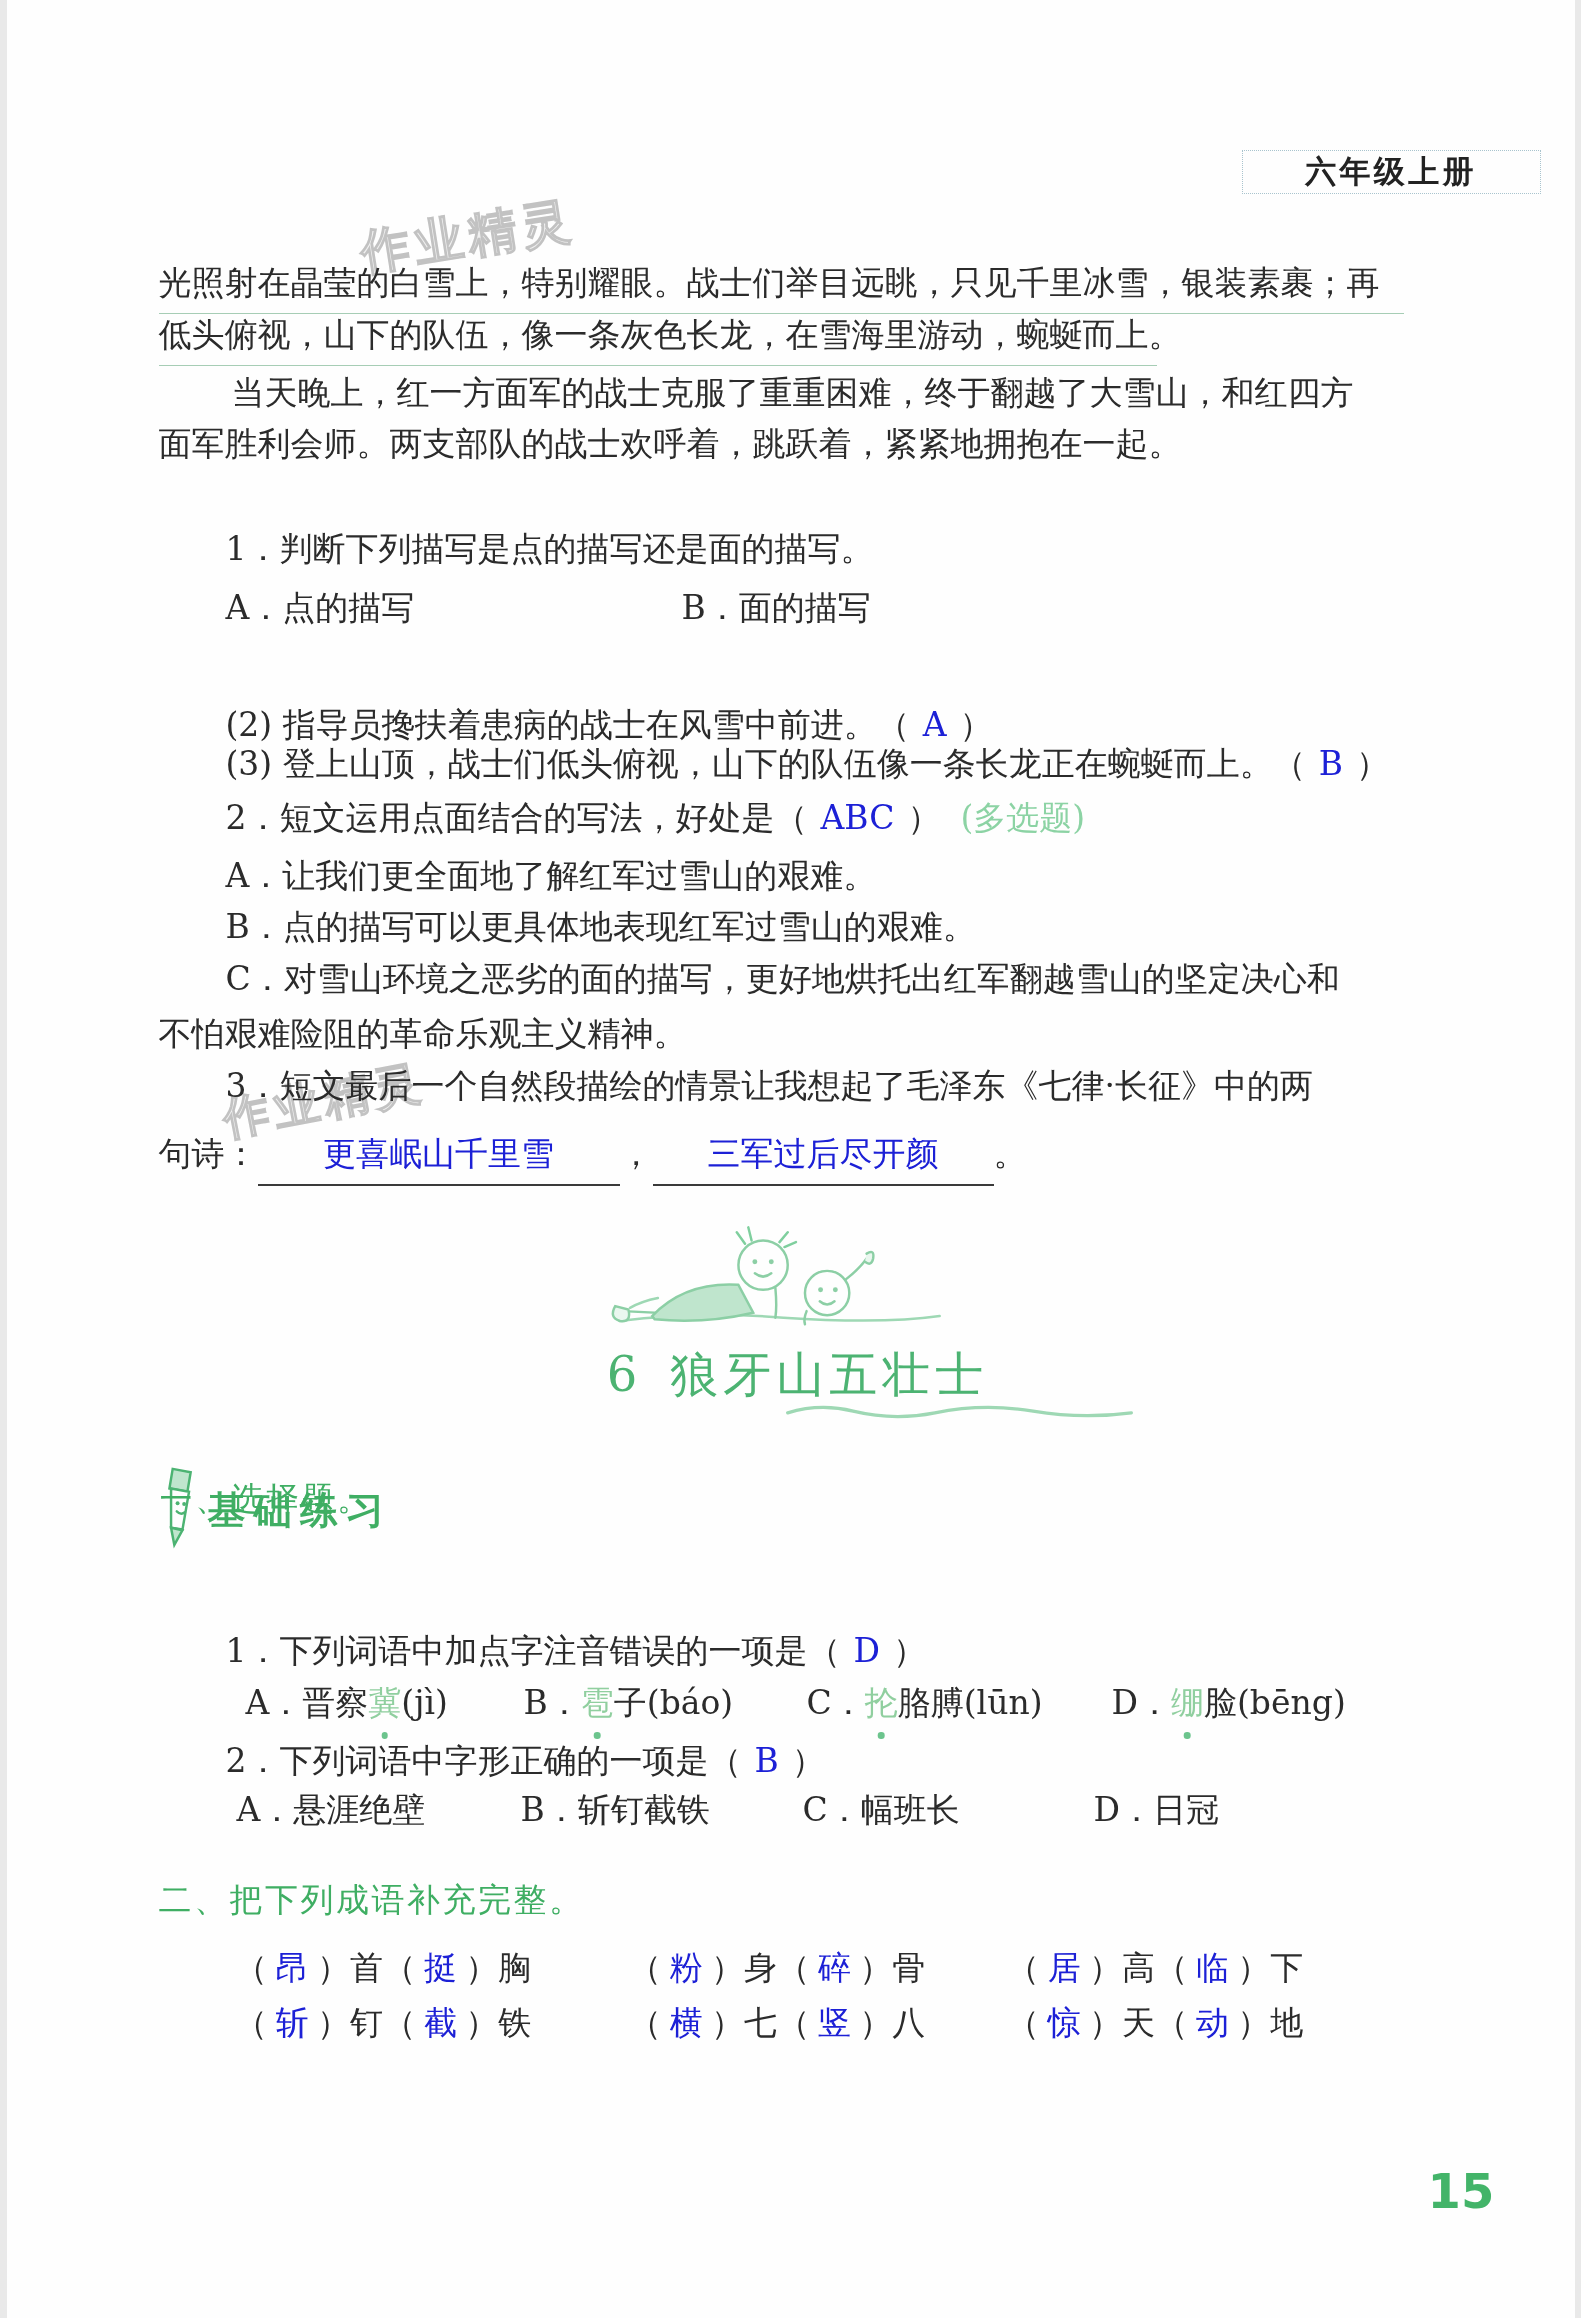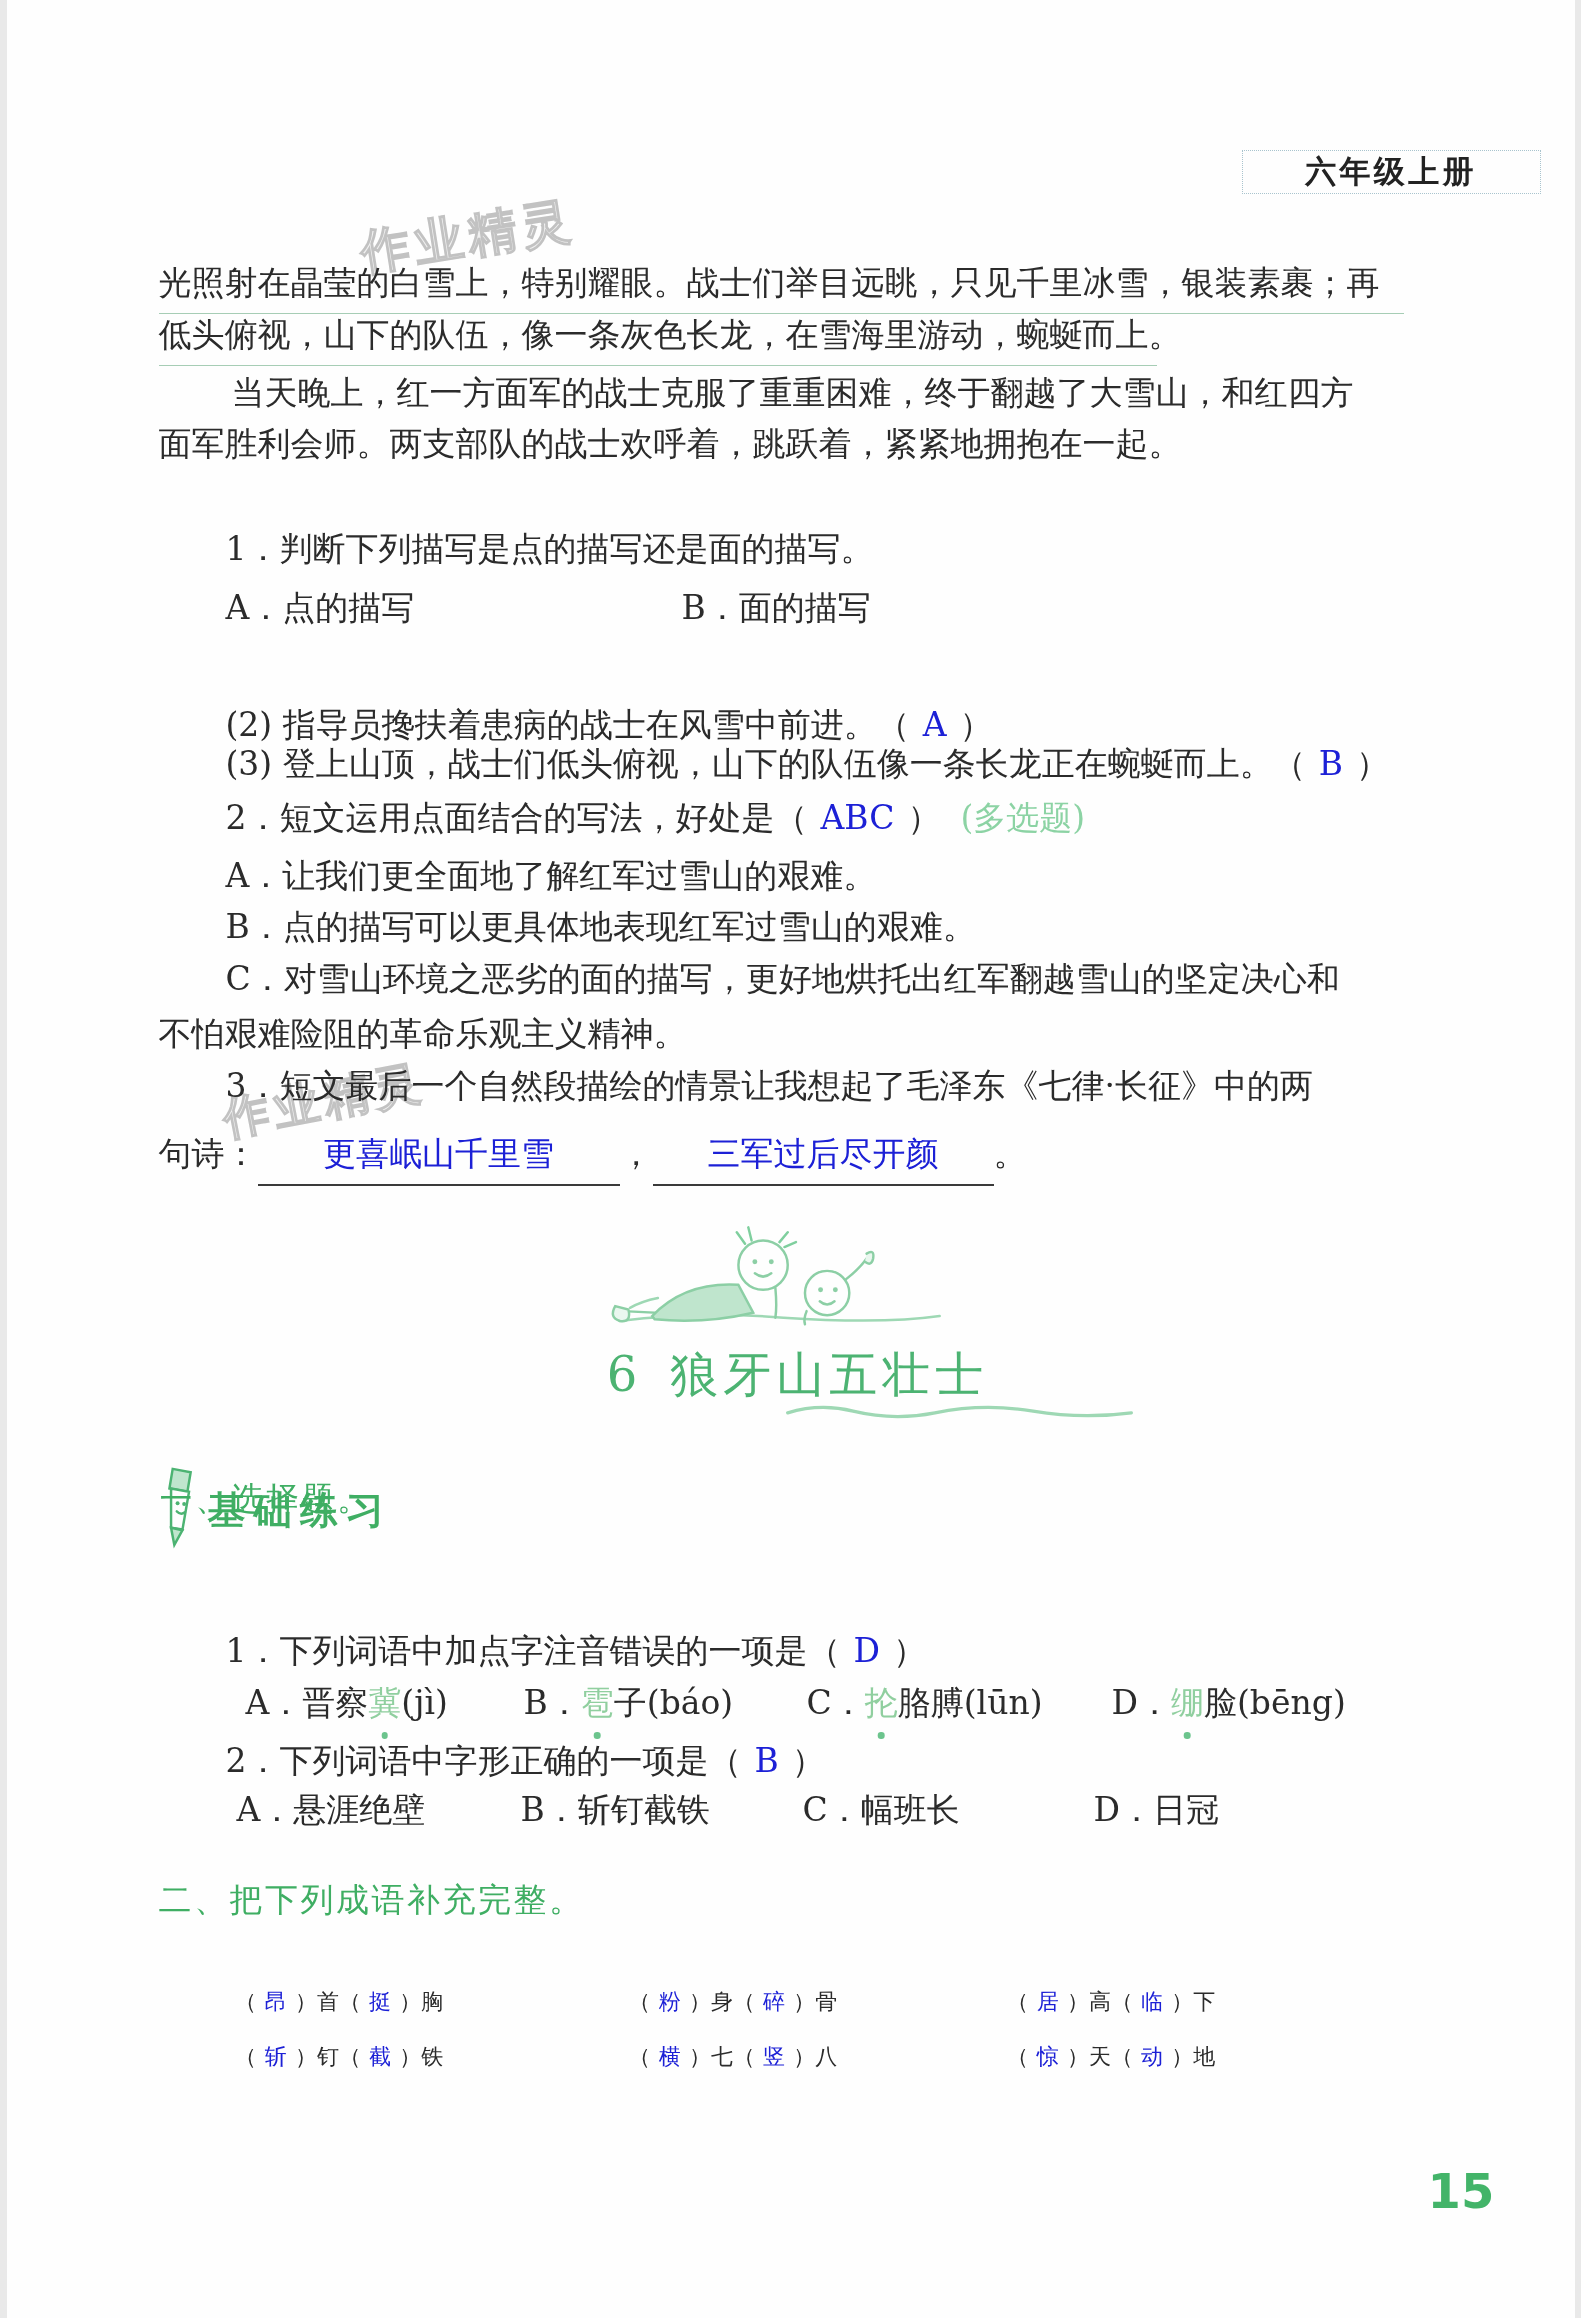--- a/index.html
+++ b/index.html
@@ -31,21 +31,21 @@
     color:#ededed;-webkit-text-stroke:1.2px #b4b4b4;opacity:.8;white-space:nowrap;
     font-family:"DejaVu Sans","Liberation Sans",sans-serif;
   }
   .chapter{
     position:absolute;left:0;top:1343px;width:1582px;text-align:center;
     font-size:48px;color:#4cb372;letter-spacing:5px;white-space:nowrap;
   }
   .chapter .num{margin-right:33px;letter-spacing:0;}
   .sechead{position:absolute;left:201px;top:1485px;font-size:38px;font-weight:bold;color:#3fae63;letter-spacing:8.2px;height:49px;line-height:49px;}
   .pagenum{position:absolute;left:1421px;top:2163px;font-size:48px;font-weight:bold;color:#43b469;font-family:"DejaVu Sans","Liberation Sans",sans-serif;}
-  .idiom{position:absolute;font-size:22px;line-height:46px;height:46px;white-space:nowrap;margin-top:34px;}
+  .idiom{position:absolute;font-size:33px;line-height:46px;height:46px;white-space:nowrap;}
   .ib{color:#1c20d6;margin:0 8.2px;}
   svg{display:block;}
 </style>
 </head>
 <body>
 
 <div class="page">
 
   <div class="hdrbox">
     <span>六年级上册</span>

